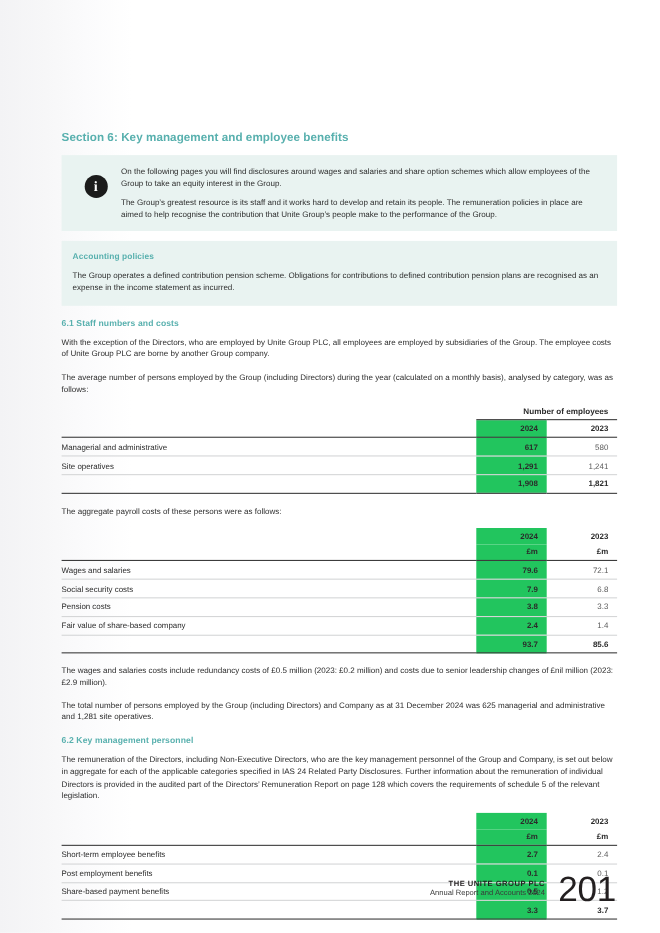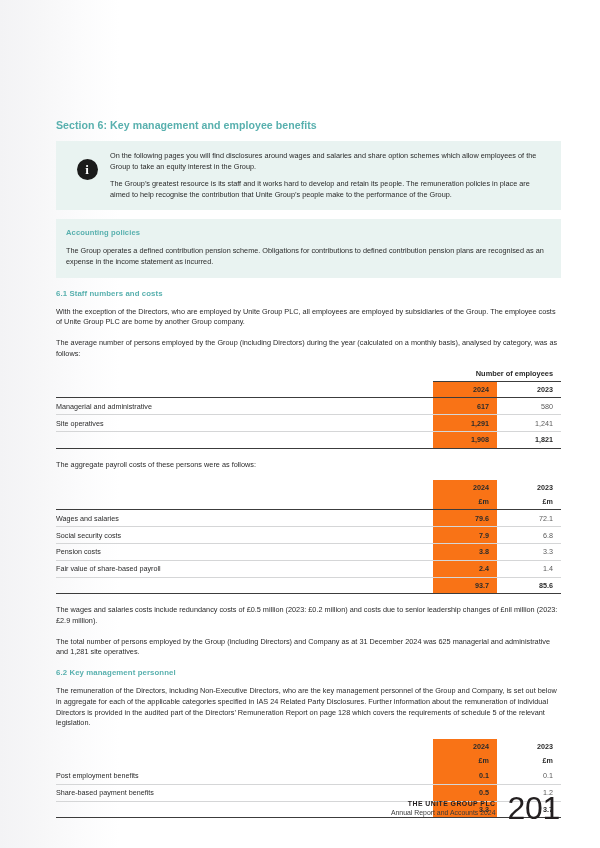--- a/index.html
+++ b/index.html
@@ -126,21 +126,21 @@
   table.fin td, table.fin th {
     padding: 0;
     vertical-align: bottom;
   }
   .c-label { text-align: left; width: auto; margin-top: 33px; }
   .c-num {
     text-align: right;
     width: 56px;
     padding-right: 8px !important;
   }
-  .c-2024 { background: #f97316; }
+  .c-2024 { background: #22c55e; }
 
   
   .hdr-group {
     text-align: right;
     font-weight: bold;
     font-size: 7.4px;
     padding: 0 8px 3px 0 !important;
     border-bottom: 1.1px solid #3c3c3c;
   }
   .hdr-year {
@@ -286,21 +286,21 @@
           <td class="c-label">Social security costs</td>
           <td class="c-num c-2024 bold">7.9</td>
           <td class="c-num v2023">6.8</td>
         </tr>
         <tr class="row-data">
           <td class="c-label">Pension costs</td>
           <td class="c-num c-2024 bold">3.8</td>
           <td class="c-num v2023">3.3</td>
         </tr>
         <tr class="row-data">
-          <td class="c-label">Fair value of share-based payroll</td>
+          <td class="c-label">Fair value of share-based company</td>
           <td class="c-num c-2024 bold">2.4</td>
           <td class="c-num v2023">1.4</td>
         </tr>
         <tr class="row-total">
           <td class="c-label"></td>
           <td class="c-num c-2024">93.7</td>
           <td class="c-num">85.6</td>
         </tr>
       </tbody>
     </table>
@@ -316,20 +316,25 @@
       <tbody>
         <tr>
           <td class="c-label"></td>
           <td class="hdr-year c-num c-2024">2024</td>
           <td class="hdr-year c-num">2023</td>
         </tr>
         <tr>
           <td class="c-label"></td>
           <td class="hdr-unit c-num c-2024">£m</td>
           <td class="hdr-unit c-num">£m</td>
+        </tr>
+        <tr class="row-data row-top">
+          <td class="c-label">Short-term employee benefits</td>
+          <td class="c-num c-2024 bold">2.7</td>
+          <td class="c-num v2023">2.4</td>
         </tr>
         <tr class="row-data">
           <td class="c-label">Post employment benefits</td>
           <td class="c-num c-2024 bold">0.1</td>
           <td class="c-num v2023">0.1</td>
         </tr>
         <tr class="row-data">
           <td class="c-label">Share-based payment benefits</td>
           <td class="c-num c-2024 bold">0.5</td>
           <td class="c-num v2023">1.2</td>

